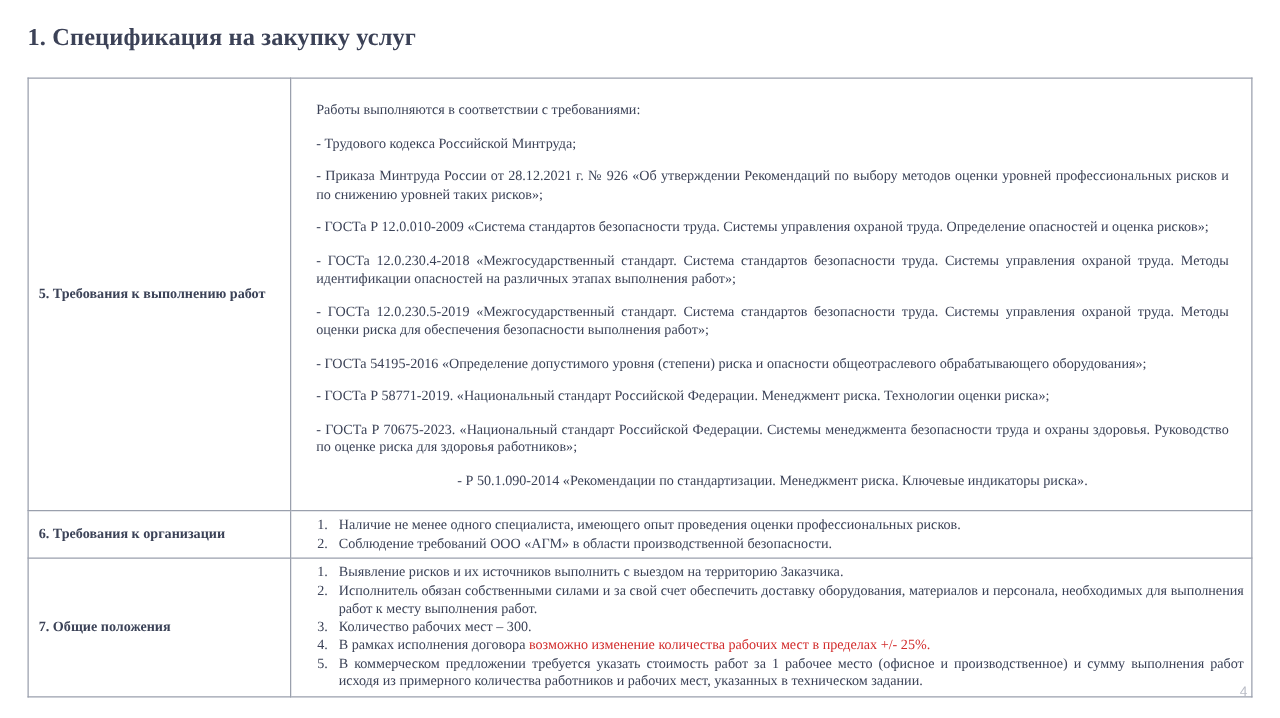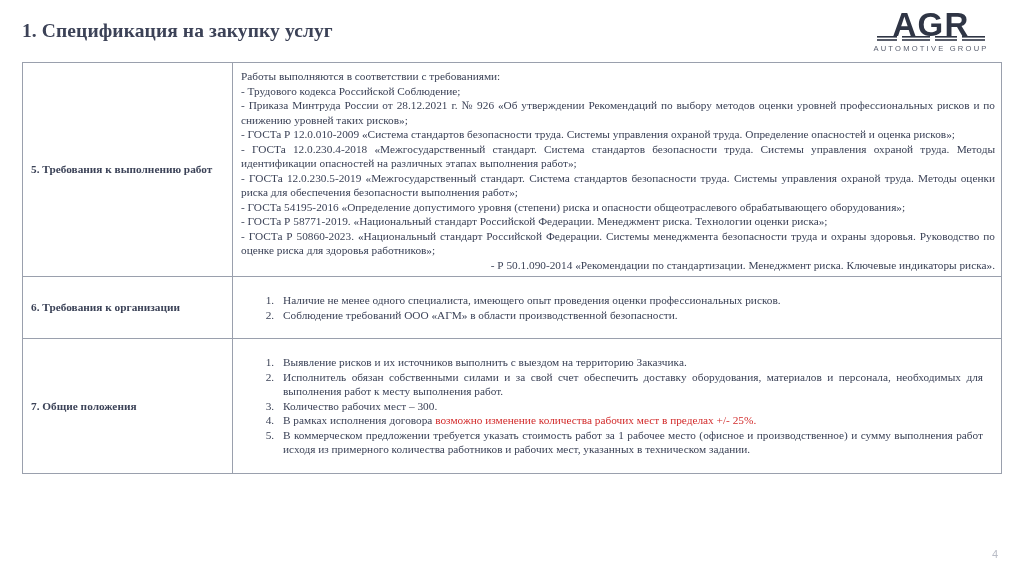--- a/index.html
+++ b/index.html
@@ -99,29 +99,29 @@
   .col-body {
     text-align: justify;
     text-justify: inter-word;
     padding-left: 9px;
     padding-right: 9px;
     vertical-align: top;
   }
   .row-tall .col-body { padding-top: 6px; padding-bottom: 4px; }
 
   .lines p {
-    margin: 0;
+    margin: 12px;
     text-align: justify;
     text-justify: inter-word;
   }
-  .lines p:last-child { text-align: right; }
+  .lines p:last-child { text-align: center; }
 
   
   ol.numlist {
-    margin: 12px;
+    margin: 0;
     padding: 0 0 0 24px;
     list-style-position: outside;
   }
   ol.numlist > li {
     margin: 0 0 0 0;
     padding-left: 6px;
     text-align: justify;
     text-justify: inter-word;
   }
   ol.numlist > li::marker {
@@ -139,53 +139,37 @@
     color: #b9bcc6;
   }
 </style>
 </head>
 <body>
 
 <div class="slide">
 
   <div class="page-title">1. Спецификация на закупку услуг</div>
 
-  <div class="logo">
-    <span class="logo-mark">
-      <span class="logo-text">AGR</span>
-      <svg class="logo-stripes" viewBox="0 0 108 7">
-        <rect x="0" y="0" width="20" height="1.6" fill="#2f3545"></rect>
-        <rect x="25" y="0" width="28" height="1.6" fill="#2f3545"></rect>
-        <rect x="58" y="0" width="22" height="1.6" fill="#2f3545"></rect>
-        <rect x="85" y="0" width="23" height="1.6" fill="#2f3545"></rect>
-        <rect x="0" y="3.2" width="20" height="1.6" fill="#2f3545"></rect>
-        <rect x="25" y="3.2" width="28" height="1.6" fill="#2f3545"></rect>
-        <rect x="58" y="3.2" width="22" height="1.6" fill="#2f3545"></rect>
-        <rect x="85" y="3.2" width="23" height="1.6" fill="#2f3545"></rect>
-      </svg>
-    </span>
-    <span class="logo-sub">AUTOMOTIVE GROUP</span>
-  </div>
 
   <table class="spec-table">
     <tbody>
 
       <tr class="row-tall">
         <td class="col-label">5. Требования к выполнению работ</td>
         <td class="col-body">
           <div class="lines">
             <p>Работы выполняются в соответствии с требованиями:</p>
-            <p>- Трудового кодекса Российской Соблюдение;</p>
+            <p>- Трудового кодекса Российской Минтруда;</p>
             <p>- Приказа Минтруда России от 28.12.2021 г. № 926 «Об утверждении Рекомендаций по выбору методов оценки уровней профессиональных рисков и по снижению уровней таких рисков»;</p>
             <p>- ГОСТа Р 12.0.010-2009 «Система стандартов безопасности труда. Системы управления охраной труда. Определение опасностей и оценка рисков»;</p>
             <p>- ГОСТа 12.0.230.4-2018 «Межгосударственный стандарт. Система стандартов безопасности труда. Системы управления охраной труда. Методы идентификации опасностей на различных этапах выполнения работ»;</p>
             <p>- ГОСТа 12.0.230.5-2019 «Межгосударственный стандарт. Система стандартов безопасности труда. Системы управления охраной труда. Методы оценки риска для обеспечения безопасности выполнения работ»;</p>
             <p>- ГОСТа 54195-2016 «Определение допустимого уровня (степени) риска и опасности общеотраслевого обрабатывающего оборудования»;</p>
             <p>- ГОСТа Р 58771-2019. «Национальный стандарт Российской Федерации. Менеджмент риска. Технологии оценки риска»;</p>
-            <p>- ГОСТа Р 50860-2023. «Национальный стандарт Российской Федерации. Системы менеджмента безопасности труда и охраны здоровья. Руководство по оценке риска для здоровья работников»;</p>
+            <p>- ГОСТа Р 70675-2023. «Национальный стандарт Российской Федерации. Системы менеджмента безопасности труда и охраны здоровья. Руководство по оценке риска для здоровья работников»;</p>
             <p>- Р 50.1.090-2014 «Рекомендации по стандартизации. Менеджмент риска. Ключевые индикаторы риска».</p>
           </div>
         </td>
       </tr>
 
       <tr>
         <td class="col-label">6. Требования к организации</td>
         <td class="col-body">
           <ol class="numlist">
             <li>Наличие не менее одного специалиста, имеющего опыт проведения оценки профессиональных рисков.</li>

